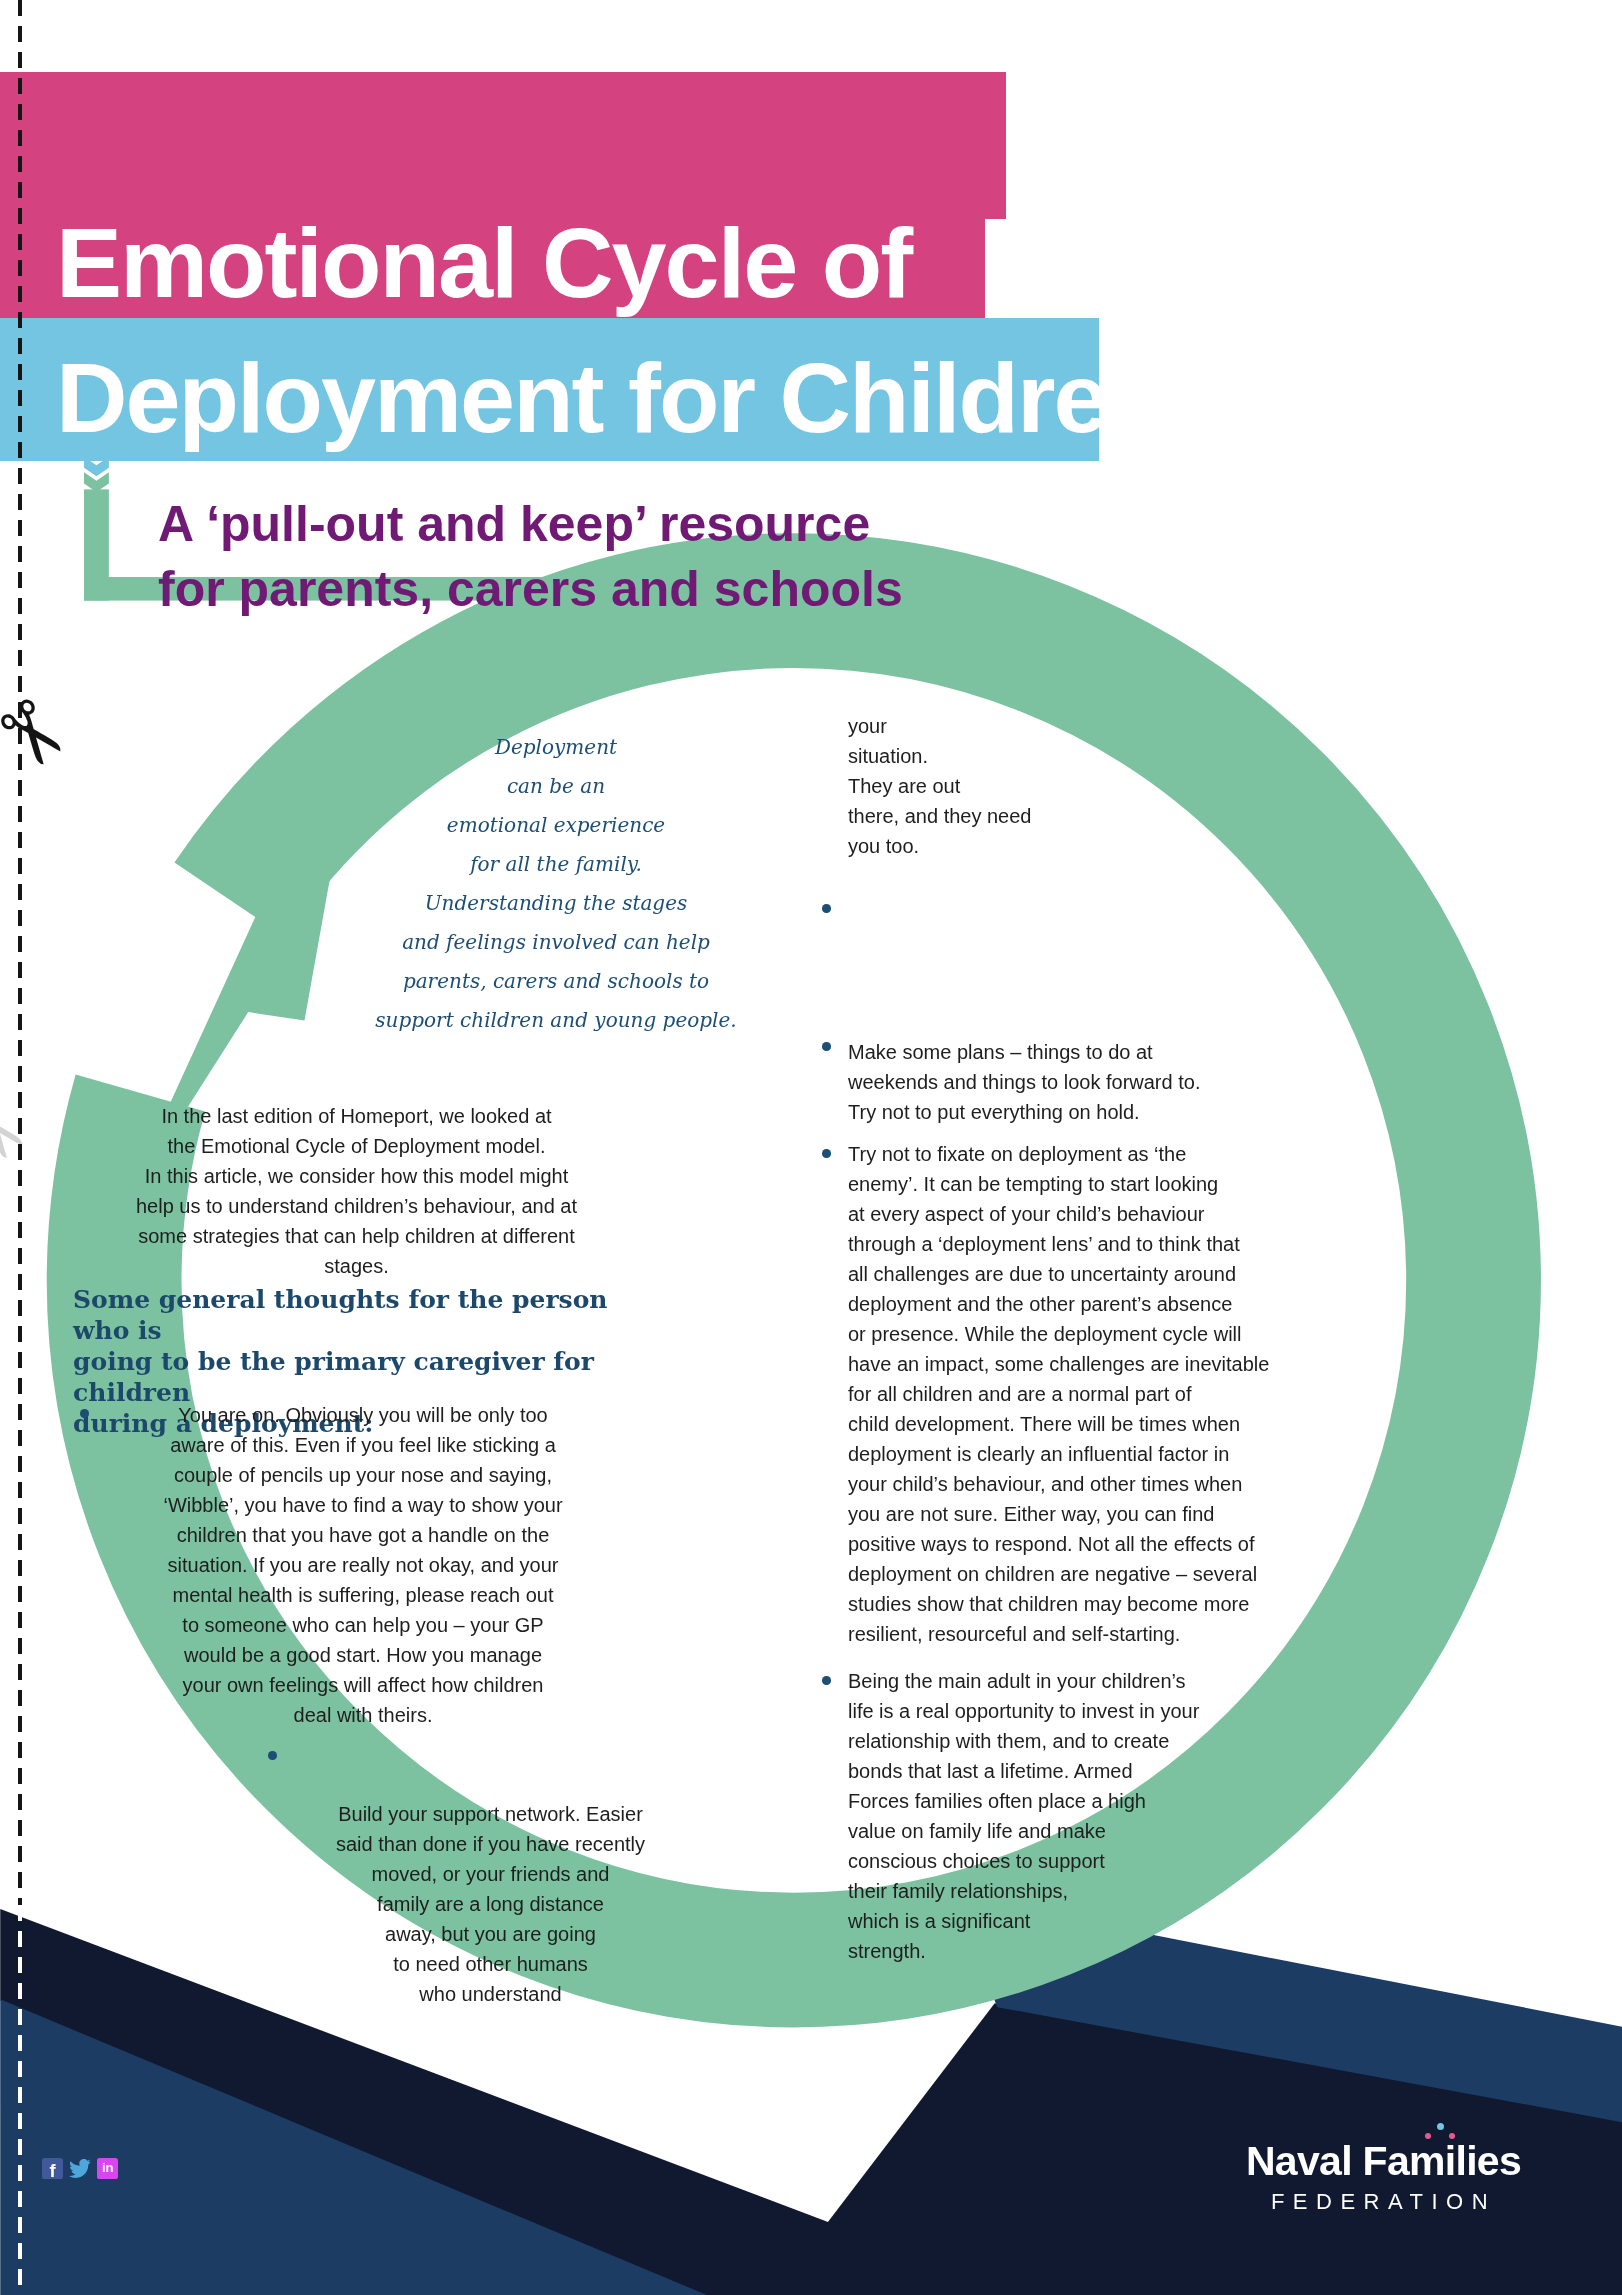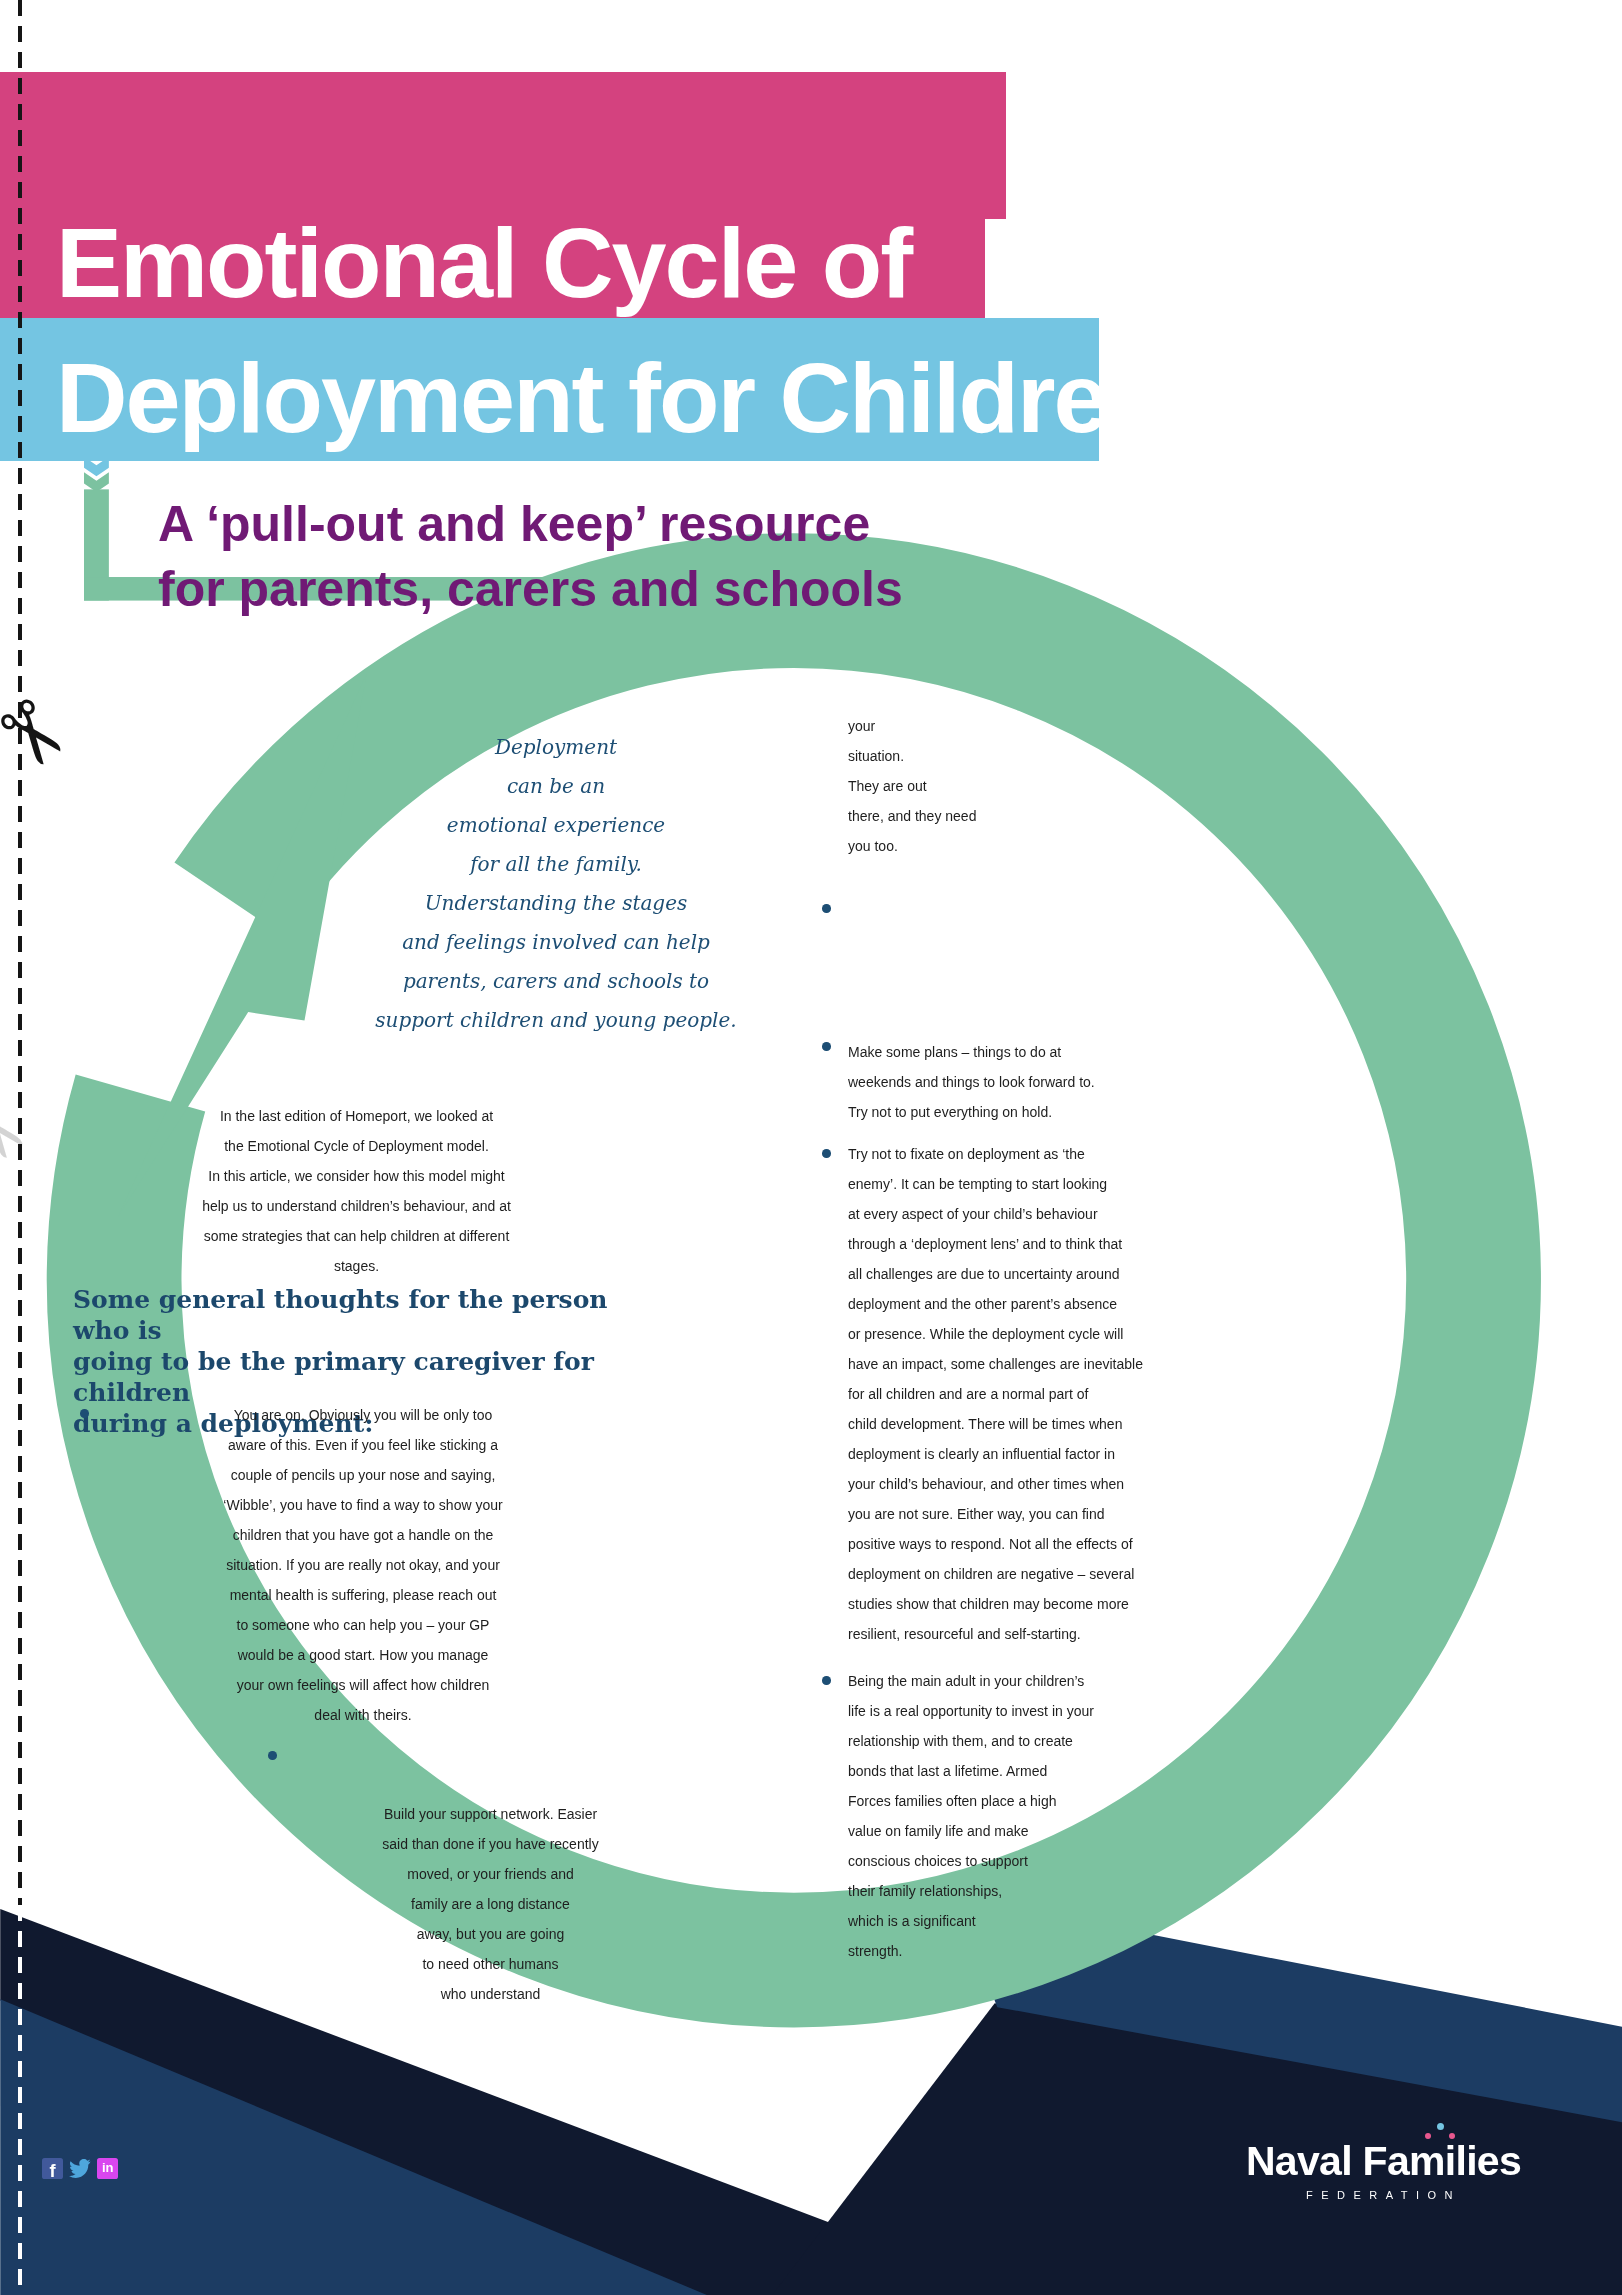--- a/index.html
+++ b/index.html
@@ -19,21 +19,21 @@
 
   .subtitle{position:absolute;left:158px;top:492px;color:#701a75;font-weight:700;font-size:50px;line-height:1.3;white-space:pre-line;}
 
   
   .ml{white-space:pre-line;}
 
   .quote{position:absolute;left:196px;top:728px;width:720px;text-align:center;
          font-family:"DejaVu Serif",serif;font-style:italic;color:#1D4E74;
          font-size:20px;line-height:39px;}
 
-  .body-text{color:#1E1E1E;font-size:14px;line-height:30px;}
+  .body-text{color:#1E1E1E;font-size:20px;line-height:30px;}
   .intro{position:absolute;left:85px;top:1059px;width:543px;text-align:center;margin-top:42px;}
   .caregiver{position:absolute;left:73px;top:1284px;width:563px;
              font-family:"DejaVu Serif",serif;font-weight:700;color:#1C486C;
              font-size:25px;line-height:31px;}
 
   .bullet-dot{position:absolute;width:8.5px;height:8.5px;border-radius:50%;background:#1D4E74;}
   .lb1-text{position:absolute;left:98px;top:1400px;width:530px;text-align:center;}
   .lb2-text{position:absolute;left:281px;top:1799px;width:419px;text-align:center;}
 
   .r-cont{position:absolute;left:848px;top:711px;width:366px;}
@@ -53,21 +53,21 @@
   
   .social{position:absolute;left:42px;top:2158px;display:flex;gap:4.6px;z-index:30;align-items:flex-end;}
   .icon-box{width:21px;height:21px;border-radius:2.6px;color:#fff;font-weight:700;
             display:flex;align-items:flex-end;justify-content:center;font-size:18.3px;line-height:0.95;}
   .fb{background:#41599B;}
   .li{background:#d946ef;font-size:13px;align-items:center;}
   .tw{width:25px;height:21px;display:flex;align-items:center;justify-content:center;}
 
   .logo{position:absolute;left:1243px;top:2141px;width:281px;text-align:center;color:#fff;z-index:30;}
   .logo-title{font-weight:700;font-size:41px;letter-spacing:-0.7px;line-height:1;}
-  .logo-sub{font-size:11px;letter-spacing:8.5px;margin-top:6.5px;}
+  .logo-sub{font-size:22px;letter-spacing:8.5px;margin-top:6.5px;}
   .logo-dot{position:absolute;border-radius:50%;z-index:31;}
   .ld1{left:1437px;top:2123px;width:7.2px;height:7.2px;background:#74C5E2;}
   .ld2{left:1425px;top:2133px;width:5.9px;height:5.9px;background:#E8578E;}
   .ld3{left:1449px;top:2133px;width:5.9px;height:5.9px;background:#E8578E;}
 </style>
 </head>
 <body>
 
 <div class="page">
 

